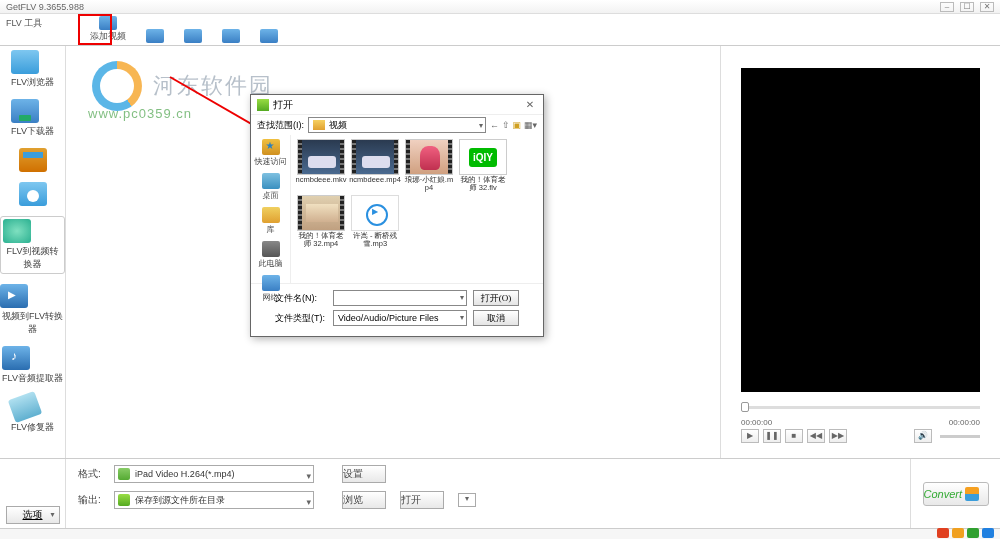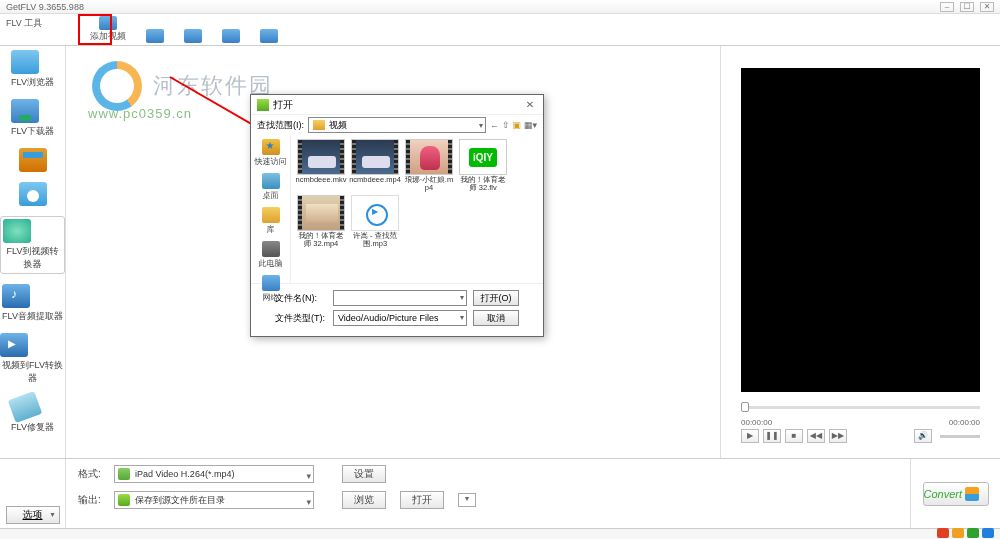--- a/index.html
+++ b/index.html
@@ -59,21 +59,21 @@
 .bottom-left { width: 66px; border-right: 1px solid #ddd; display: flex; align-items: flex-end; justify-content: center; padding-bottom: 4px; text-decoration: underline; }
 .opt-btn { width: 54px; height: 18px; border: 1px solid #aaa; background: linear-gradient(#fff,#e8e8e8); font-size: 10px; text-align: center; line-height: 16px; position: relative; }
 .opt-btn::after { content: "▾"; position: absolute; right: 4px; font-size: 8px; color: #666; }
 .bottom-mid { flex: 1; padding: 6px 12px; display: flex; flex-direction: column; gap: 8px; }
 .brow { display: flex; align-items: center; gap: 8px; font-size: 10px; color: #444; }
 .brow .lbl { width: 28px; }
 .brow .field { width: 200px; height: 18px; border: 1px solid #aaa; background: #fff; padding-left: 20px; line-height: 16px; font-size: 9px; color: #333; position: relative; }
 .brow .field::before { content:""; position:absolute; left:3px; top:2px; width:12px; height:12px; background:linear-gradient(#8c6,#5a3); border-radius:2px; }
 .brow .field.f2::before { background: linear-gradient(#9d4,#5a2); }
 .brow .field .dd { position:absolute; right:2px; top:2px; font-size:9px; color:#666; }
-.sm-btn { width: 44px; height: 18px; border: 1px solid #aaa; background: linear-gradient(#fff,#e8e8e8); font-size: 10px; text-align: center; line-height: 16px; margin-left: 20px; }
+.sm-btn { width: 44px; height: 18px; border: 1px solid #aaa; background: linear-gradient(#fff,#e8e8e8); font-size: 10px; text-align: left; line-height: 16px; margin-left: 20px; }
 .bottom-right { width: 90px; border-left: 1px solid #ddd; display: flex; align-items: center; justify-content: center; }
 .convert-btn { width: 66px; height: 24px; border: 1px solid #bbb; background: linear-gradient(#fff,#e8e8e8); border-radius: 3px; font-size: 11px; color: #3a3; display: flex; align-items: center; justify-content: flex-start; gap: 3px; font-style: italic; }
 .convert-btn::after { content:""; width:14px; height:14px; background:linear-gradient(#f6a020 50%,#3a9ddb 50%); border-radius:2px; }
 
 .statusbar { height: 12px; border-top: 1px solid #ccc; background: #f6f6f6; }
 
 
 .dialog { position: absolute; top: 94px; left: 250px; width: 294px; background: #fff; border: 1px solid #666; box-shadow: 2px 2px 8px rgba(0,0,0,0.3); }
 .dlg-title { height: 20px; background: #fff; display: flex; align-items: center; padding: 0 6px; font-size: 10px; border-bottom: 1px solid #eee; }
 .dlg-title .dicon { width: 12px; height: 12px; background: linear-gradient(#9d4,#5a2); margin-right: 4px; }
@@ -110,21 +110,21 @@
 .thumb.audio::before { content:"▶"; position:absolute; top:11px; left:20px; font-size:8px; color:#2a90e0; z-index:1; }
 .filmstrip::before { content:""; position:absolute; top:0; left:0; width:4px; height:100%; background:repeating-linear-gradient(#222 0 3px,#777 3px 5px); }
 .filmstrip::after { box-shadow: 44px 0 0 0 repeating-linear-gradient(#222 0 3px,#777 3px 5px); }
 .thumb .strip-r { position:absolute; top:0; right:0; width:4px; height:100%; background:repeating-linear-gradient(#222 0 3px,#777 3px 5px); }
 .fname { line-height: 1.1; word-break: break-all; max-width: 52px; }
 .dlg-foot { padding: 6px 24px; border-top: 1px solid #eee; }
 .dfrow { display: flex; align-items: center; gap: 6px; font-size: 9px; margin-bottom: 4px; }
 .dfrow .dflbl { width: 52px; }
 .dfrow .dfin { flex: 1; height: 16px; border: 1px solid #888; background:#fff; font-size:9px; padding-left:4px; line-height:14px; position:relative; }
 .dfrow .dfin .dd { position:absolute; right:2px; font-size:8px; color:#666; }
-.dfrow .dfbtn { width: 46px; height: 16px; border: 1px solid #888; background: linear-gradient(#fff,#e4e4e4); font-size: 9px; text-align: center; line-height: 14px; }
+.dfrow .dfbtn { width: 46px; height: 16px; border: 1px solid #888; background: linear-gradient(#fff,#e4e4e4); font-size: 9px; text-align: center; line-height: 14px; font-family: Liberation Serif, serif; }
 
 .sm-watermark-center { position:absolute; top:250px; left:480px; font-size:14px; color:rgba(180,180,180,0.35); letter-spacing:2px; }
 .taskicons { position:absolute; bottom:1px; right:6px; display:flex; gap:3px; }
 .taskicons span { width:12px; height:10px; border-radius:2px; }
 .ti1{background:#e04020;} .ti2{background:#f0a020;} .ti3{background:#30a030;} .ti4{background:#2080e0;}
 </style>
 </head>
 <body>
 
 <div class="titlebar">
@@ -171,26 +171,26 @@
         <div class="sicon ic3"></div>
       </div>
     <div class="side-item">
         <div class="sicon ic4"></div>
       </div>
     <div class="side-item ic5-wrap">
         <div class="sicon ic5"></div>
         <span>FLV到视频转换器</span>
       </div>
     <div class="side-item">
+        <div class="sicon ic6"></div>
+        <span>视频到FLV转换器</span>
+      </div>
+    <div class="side-item">
         <div class="sicon ic7"></div>
         <span>FLV音频提取器</span>
-      </div>
-    <div class="side-item">
-        <div class="sicon ic6"></div>
-        <span>视频到FLV转换器</span>
       </div>
     <div class="side-item">
         <div class="sicon ic8"></div>
         <span>FLV修复器</span>
       </div>
   </div>
 
   <div class="workspace">
     <div class="watermark">
       <div class="wm-logo"></div>
@@ -326,21 +326,21 @@
           <div class="fname">我的！体育老师 32.flv</div>
         </div>
       <div class="file">
           <div class="thumb teacher filmstrip">
             <div class="strip-r"></div>
           </div>
           <div class="fname">我的！体育老师 32.mp4</div>
         </div>
       <div class="file">
           <div class="thumb audio"></div>
-          <div class="fname">许嵩 - 查找范围.mp3</div>
+          <div class="fname">许嵩 - 断桥残雪.mp3</div>
         </div>
     </div>
   </div>
   <div class="dlg-foot">
     <div class="dfrow">
       <span class="dflbl">文件名(N):</span>
       <div class="dfin"><span></span><span class="dd">▾</span></div>
       <div class="dfbtn">打开(O)</div>
     </div>
     <div class="dfrow">

